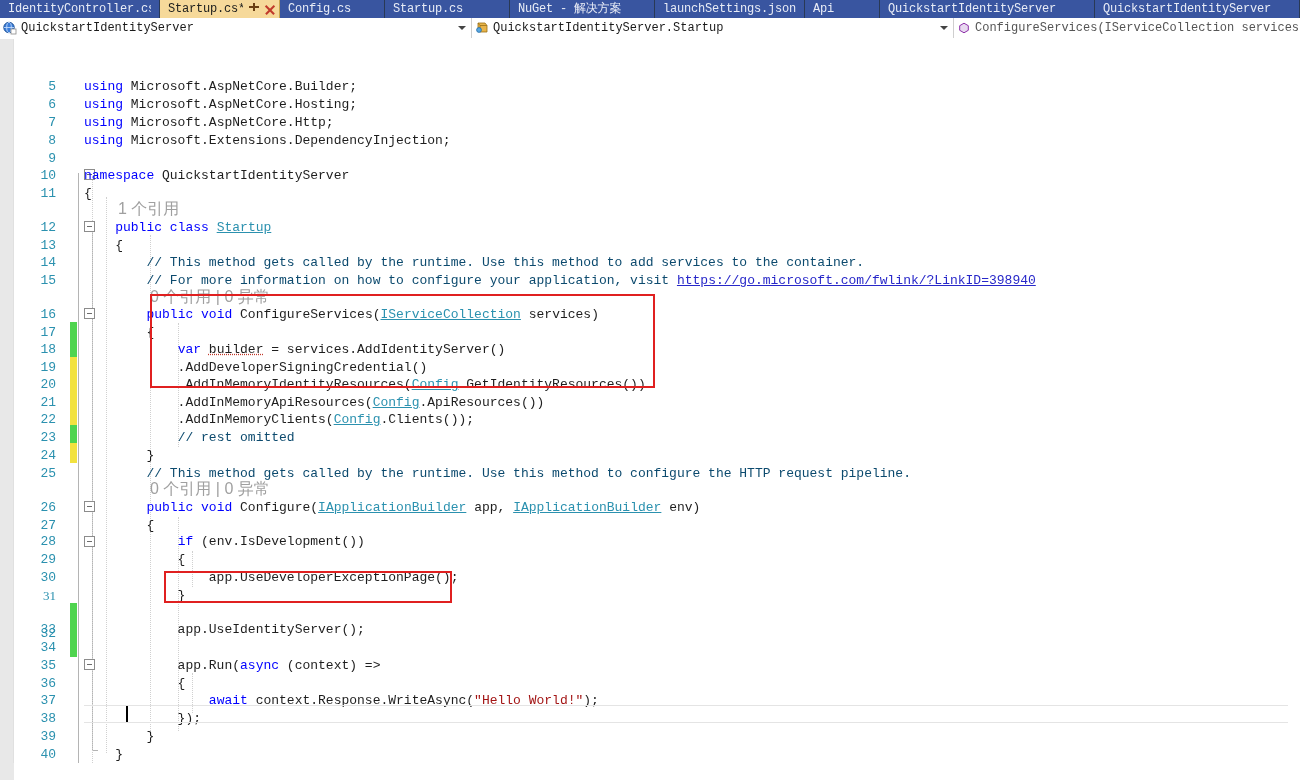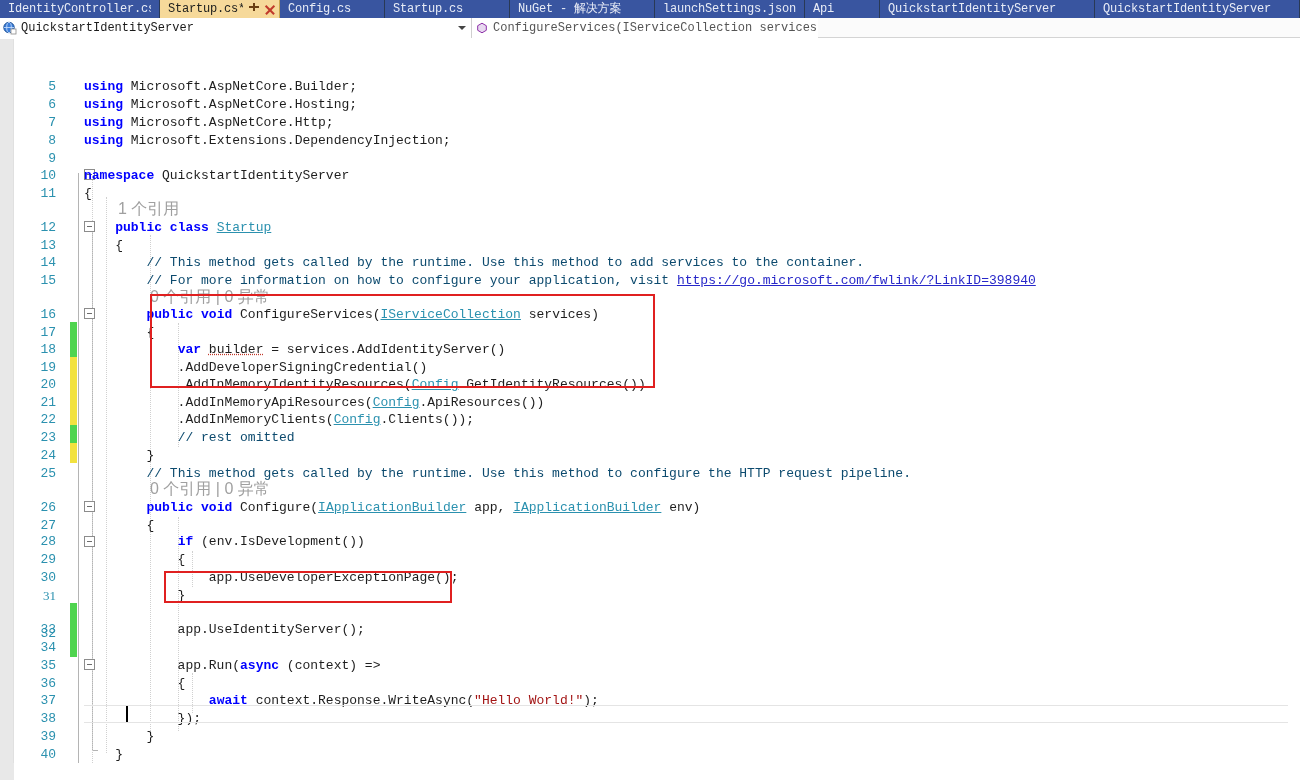--- a/index.html
+++ b/index.html
@@ -126,21 +126,21 @@
     line-height: 18px;
   }
   .ltext {
     position: absolute; left: 84px;
     color: #1e1e1e;
     font-family: "Liberation Mono", monospace;
     font-size: 13px;
     line-height: 18px;
     white-space: pre;
   }
-  .kw   { color: #0000ff; font-weight: bold; }
+  .kw   { color: #0000ff; }
   .typ  { color: #2b91af; text-decoration: underline; }
   .str  { color: #a31515; }
   .cmt  { color: #0c4a6e; }
   .lnk  { color: #2727c9; text-decoration: underline; }
   .sqg  { text-decoration: underline; text-decoration-style: dotted;
           text-decoration-color: #c0392b; }
   .codelens {
     position: absolute; left: 84px;
     color: #a0a0a0;
     font-family: "Liberation Sans", "DejaVu Sans", sans-serif;
@@ -251,20 +251,32 @@
   <div class="nav-combo" id="nav-type">
     <span class="ico-ns">
       <svg width="14" height="14" viewBox="0 0 14 14">
         <circle cx="6" cy="6.5" r="5.2" fill="#3b7dd8" stroke="#1a4f95" stroke-width="1"></circle>
         <ellipse cx="6" cy="6.5" rx="2.3" ry="5.2" fill="none" stroke="#cfe3ff" stroke-width="0.8"></ellipse>
         <line x1="1" y1="6.5" x2="11" y2="6.5" stroke="#cfe3ff" stroke-width="0.8"></line>
         <rect x="8" y="8" width="5" height="5" fill="#ffffff" stroke="#8a8a8a" stroke-width="0.8"></rect>
       </svg>
     </span>
     <span class="nav-label">QuickstartIdentityServer</span>
+    <span class="nav-arrow"></span>
+  </div>
+  <div class="nav-combo" id="nav-class">
+    <span class="ico-cls">
+      <svg width="14" height="14" viewBox="0 0 14 14">
+        <path d="M3 2 L10 2 L12 4.5 L12 11 L5 11 L3 8.5 Z" fill="#e8b44a" stroke="#9a7015" stroke-width="0.8"></path>
+        <path d="M3 2 L5 4.5 L12 4.5" fill="none" stroke="#9a7015" stroke-width="0.8"></path>
+        <path d="M5 4.5 L5 11" fill="none" stroke="#9a7015" stroke-width="0.8"></path>
+        <circle cx="4" cy="9" r="2.4" fill="#5aa7e0" stroke="#1d6aa8" stroke-width="0.8"></circle>
+      </svg>
+    </span>
+    <span class="nav-label">QuickstartIdentityServer.Startup</span>
     <span class="nav-arrow"></span>
   </div>
   <div class="nav-combo" id="nav-member">
     <span class="ico-mth">
       <svg width="14" height="14" viewBox="0 0 14 14">
         <path d="M7 2.2 L11.3 4.7 L11.3 9.3 L7 11.8 L2.7 9.3 L2.7 4.7 Z" fill="#e8d9f0" stroke="#8d2fa8" stroke-width="1"></path>
       </svg>
     </span>
     <span class="nav-label">ConfigureServices(IServiceCollection services)</span>
   </div>

